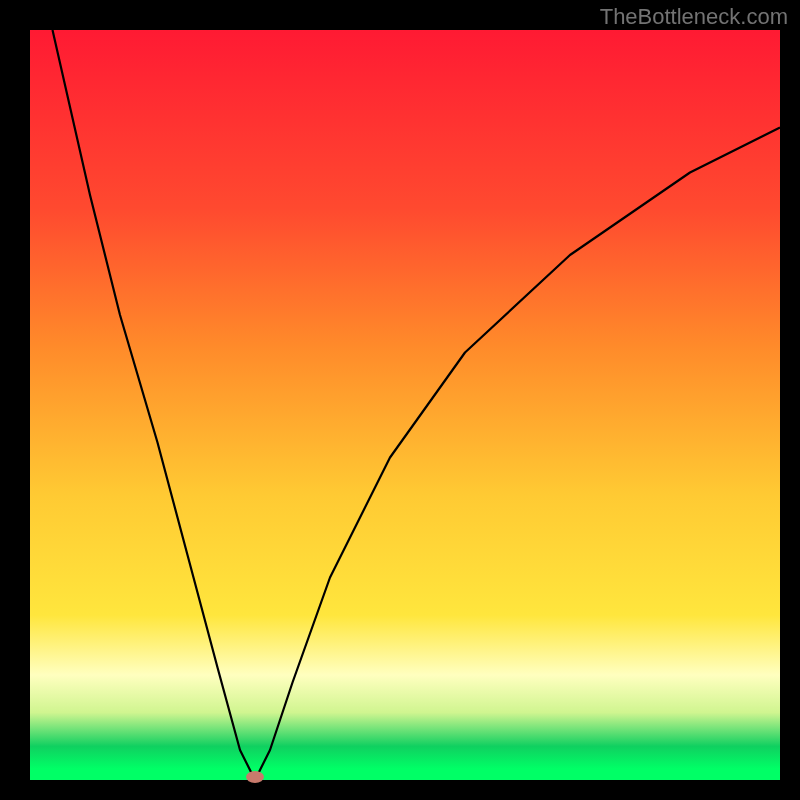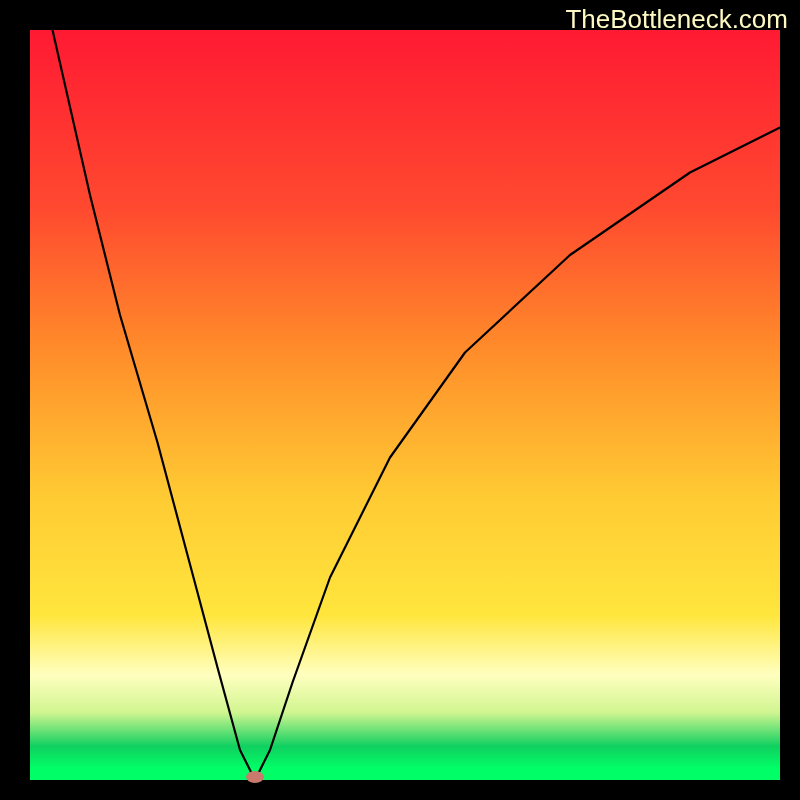--- a/index.html
+++ b/index.html
@@ -13,22 +13,22 @@
     position: relative;
     width: 800px;
     height: 800px;
     background: #000;
   }
   .watermark {
     position: absolute;
     top: 4px;
     right: 12px;
     font-family: Arial, sans-serif;
-    font-size: 26px;
-    color: #fef9c3;
+    font-size: 22px;
+    color: #737373;
     z-index: 10;
   }
   svg {
     position: absolute;
     top: 0;
     left: 0;
   }
 </style>
 </head>
 <body>

